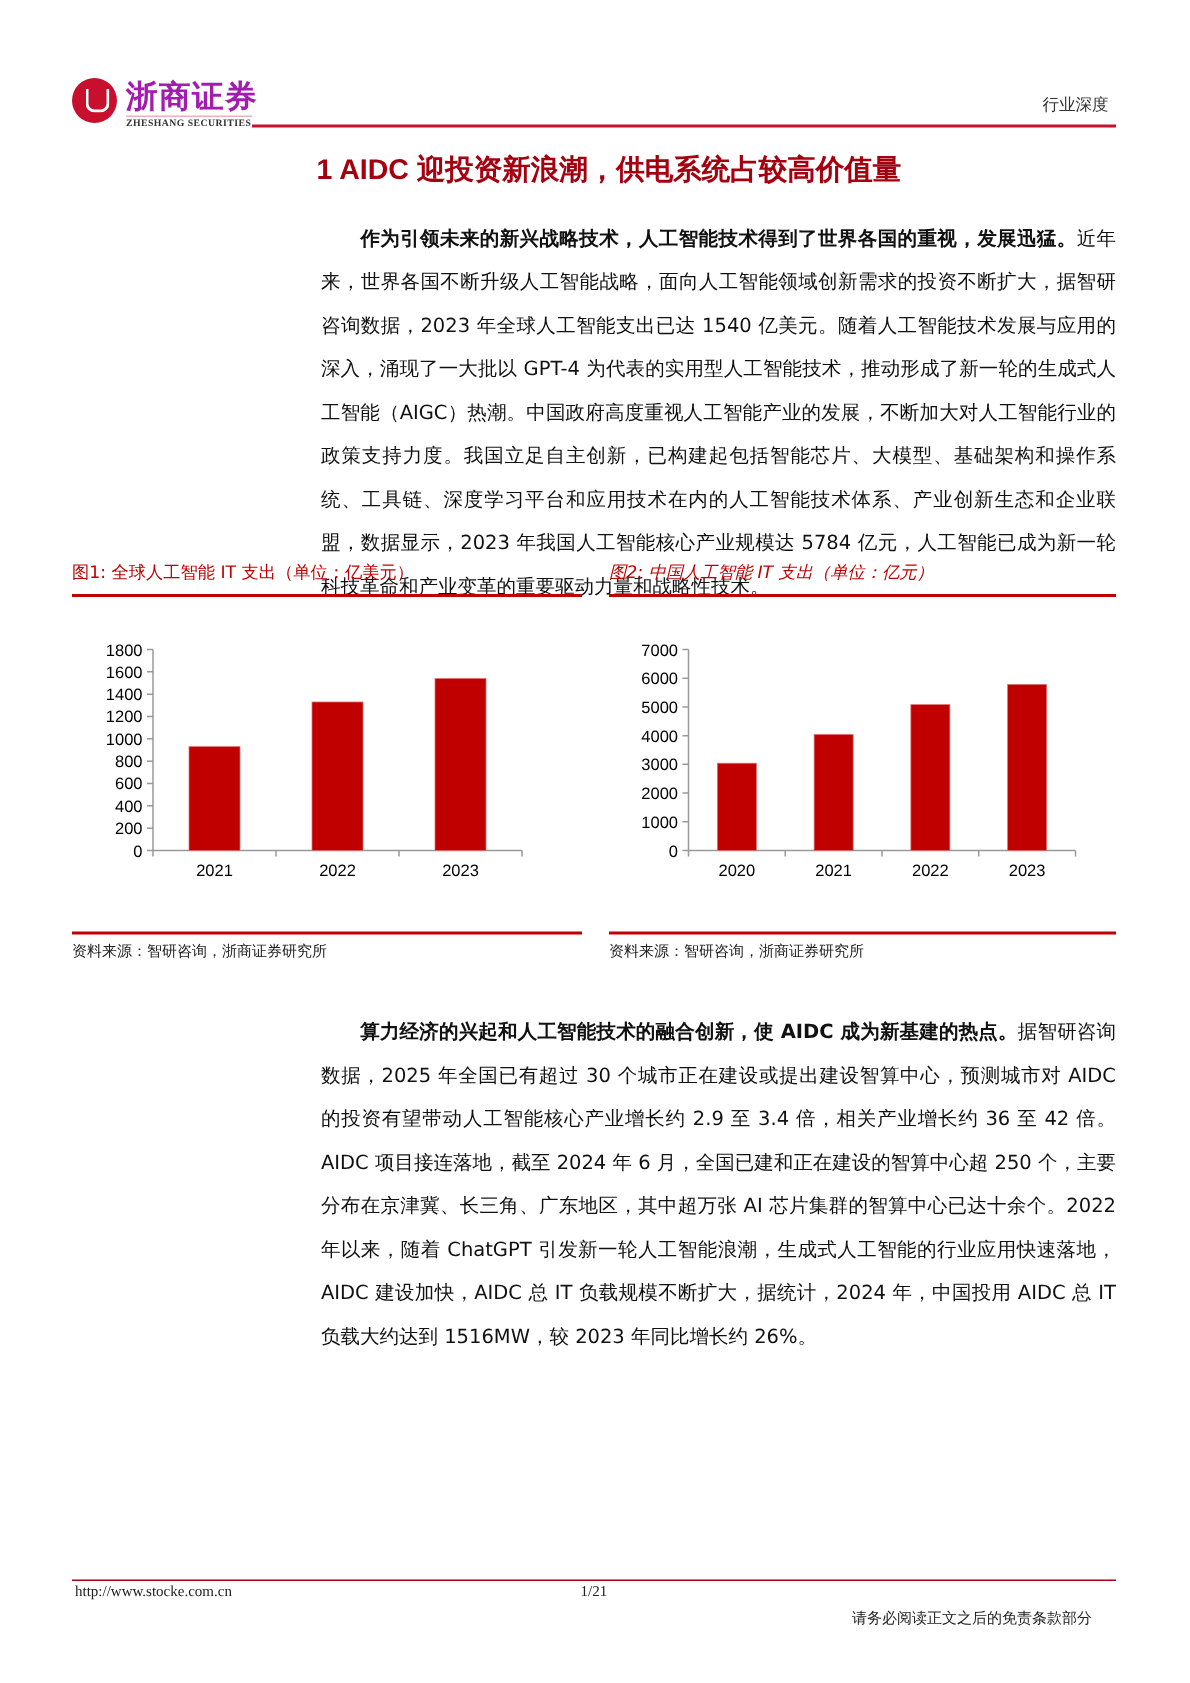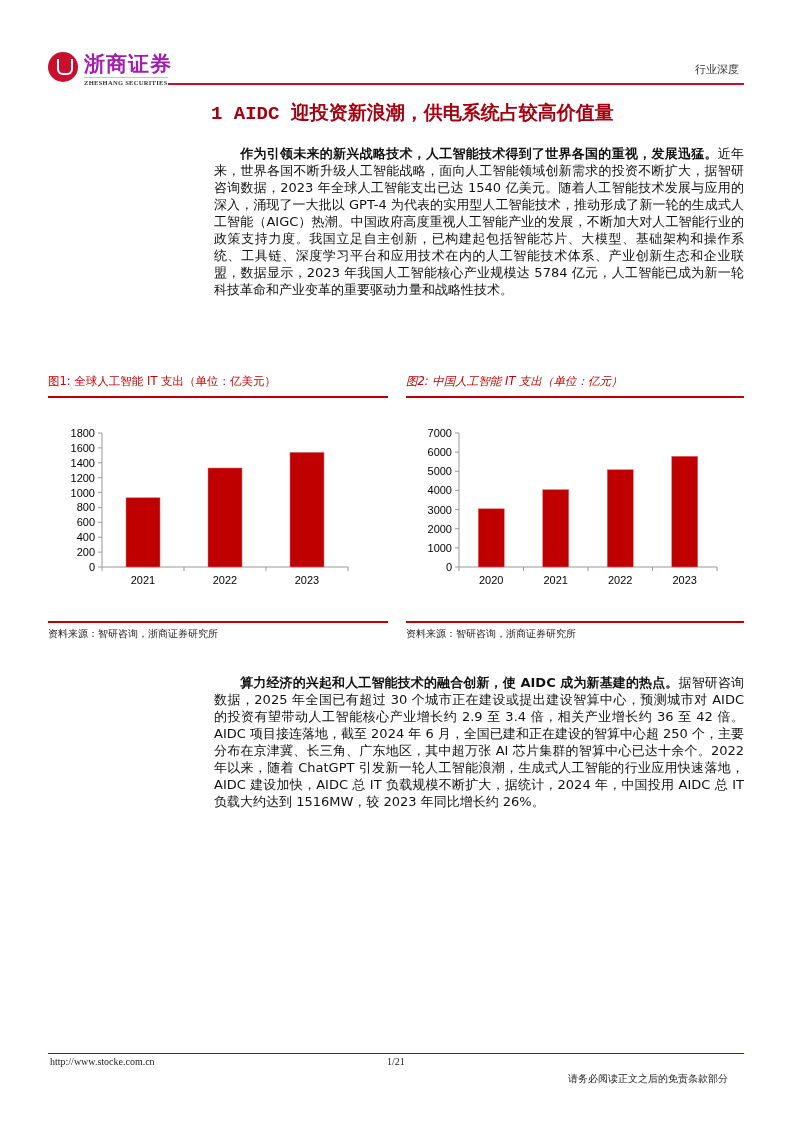--- a/index.html
+++ b/index.html
@@ -5,22 +5,22 @@
   html,body{margin:0;padding:0;background:#fff;}
   body{width:793px;height:1122px;position:relative;font-family:"DejaVu Serif","Liberation Serif",serif;color:#000;overflow:hidden;}
   .abs{position:absolute;}
   .logo{left:48px;top:50px;width:150px;height:40px;}
   .logo-mark{position:absolute;left:0;top:2px;width:30px;height:30px;border-radius:50%;background:#c8102e;}
   .logo-mark:after{content:"";position:absolute;left:9px;top:7px;width:12px;height:14px;border:2px solid #fff;border-radius:0 0 6px 6px;border-top:none;}
   .logo-cn{position:absolute;left:36px;top:0;font-family:"DejaVu Sans",sans-serif;font-weight:bold;font-size:21px;color:#a21caf;letter-spacing:1px;}
   .logo-en{position:absolute;left:36px;top:27px;font-family:"Liberation Serif",serif;font-size:6.5px;font-weight:bold;color:#333;letter-spacing:0.3px;border-top:1px solid #e8b4b4;padding-top:1px;}
   .header-line{left:168px;top:83px;width:576px;height:2px;background:#c8102e;}
   .header-tag{left:695px;top:62px;font-size:11px;color:#333;font-family:"DejaVu Sans",sans-serif;}
-  .section-title{left:211px;top:100px;font-size:19px;font-weight:bold;color:#a50010;font-family:Liberation Mono, monospace;}
-  .para{left:214px;width:530px;font-size:13px;line-height:17px;text-align:justify;font-family:"DejaVu Sans","Liberation Sans",sans-serif;color:#111;}
+  .section-title{left:211px;top:100px;font-size:19px;font-weight:bold;color:#a50010;font-family:Liberation Sans, sans-serif;}
+  .para{left:214px;width:530px;font-size:13px;line-height:29px;text-align:justify;font-family:"DejaVu Sans","Liberation Sans",sans-serif;color:#111;}
   .para b{font-weight:bold;}
   .p1{top:145px;}
   .p2{top:674px;}
   .fig-cap{font-size:11.5px;color:#c00000;font-family:"DejaVu Sans",sans-serif;}
   .fig-line{height:1.5px;background:#c00000;}
   .src{font-size:10px;color:#222;font-family:"DejaVu Sans",sans-serif;}
   .chart{font-family:"Liberation Sans",sans-serif;font-size:11px;color:#000;}
   .footer-line{left:48px;top:1053px;width:696px;height:1px;background:#a50010;}
   .footer-text{font-size:10px;font-family:"Liberation Serif",serif;color:#222;top:1056px;}
 </style>

